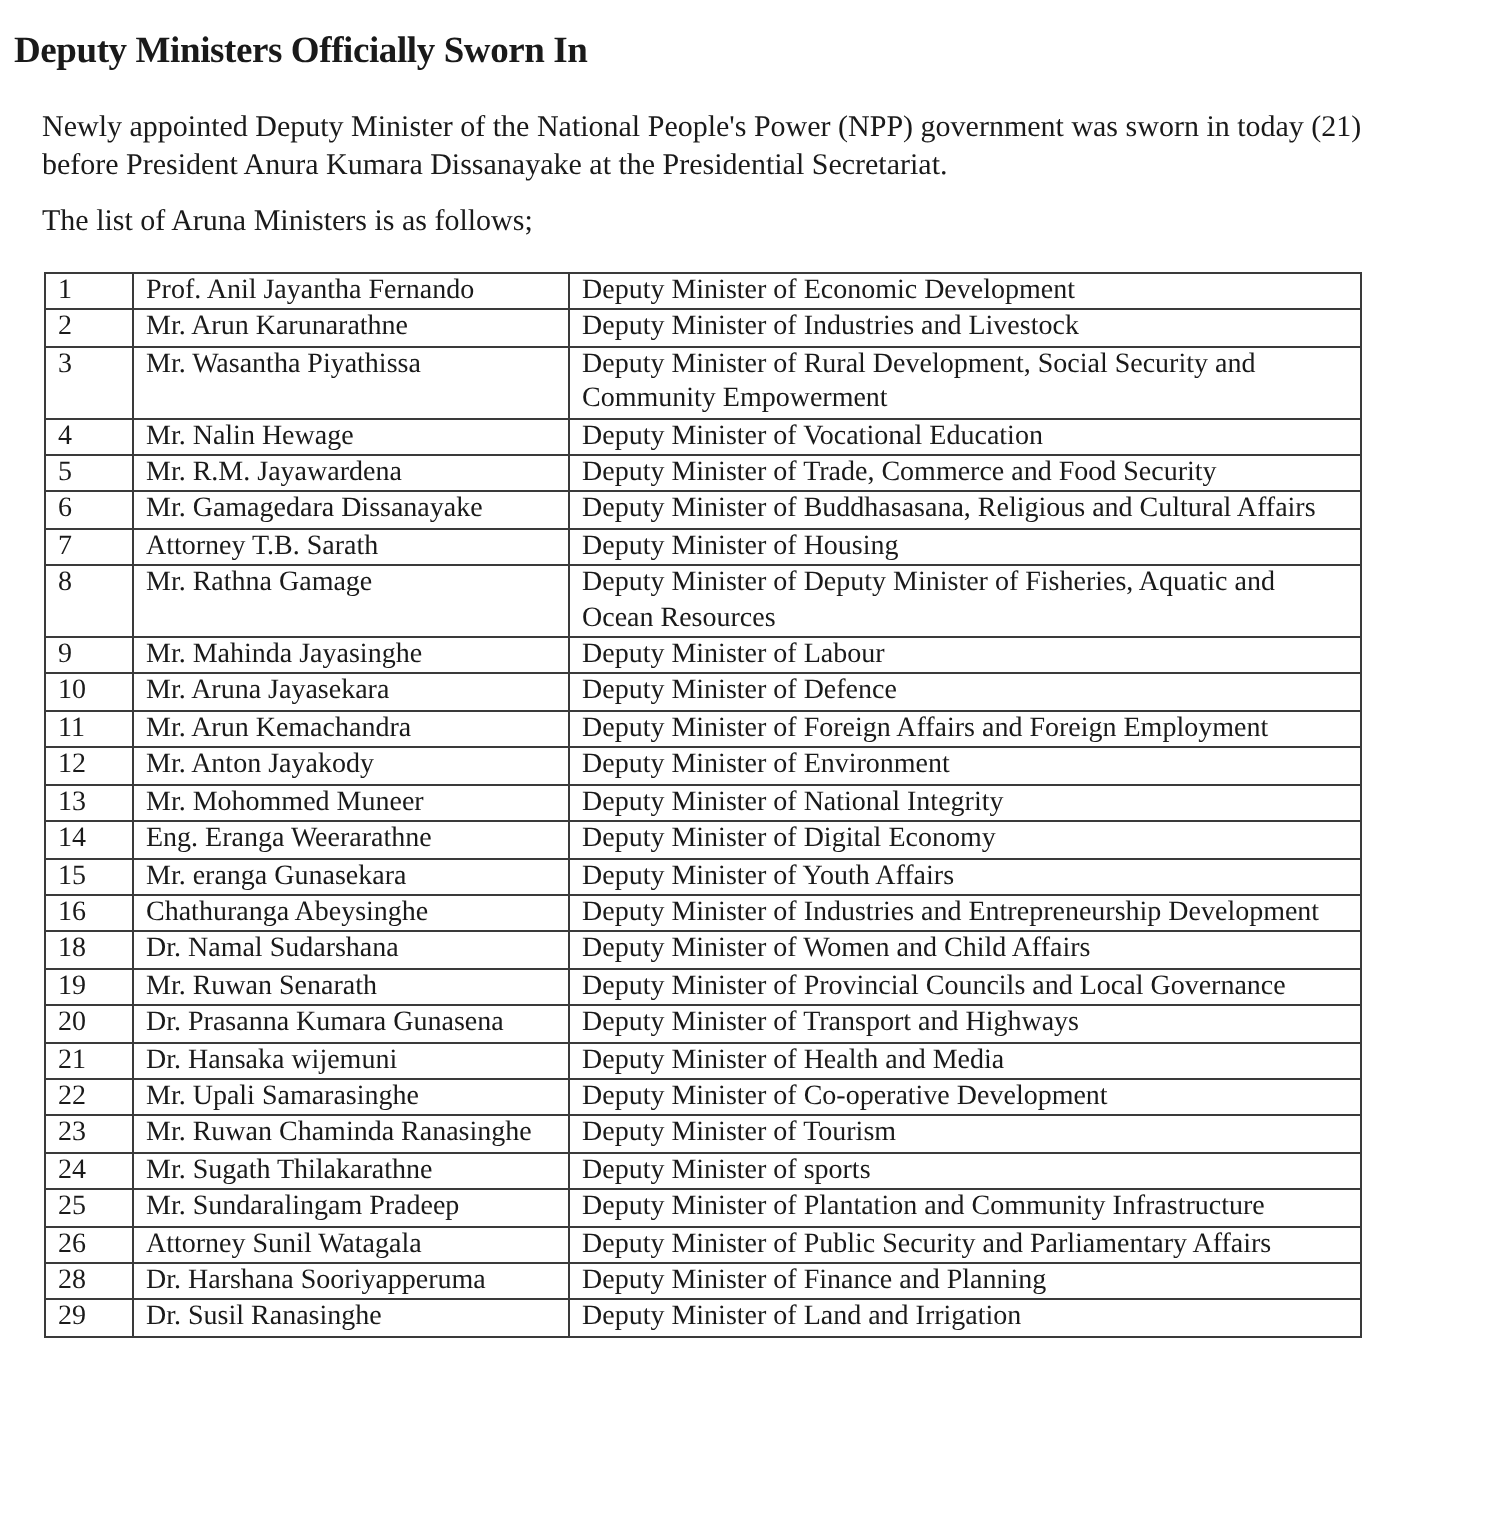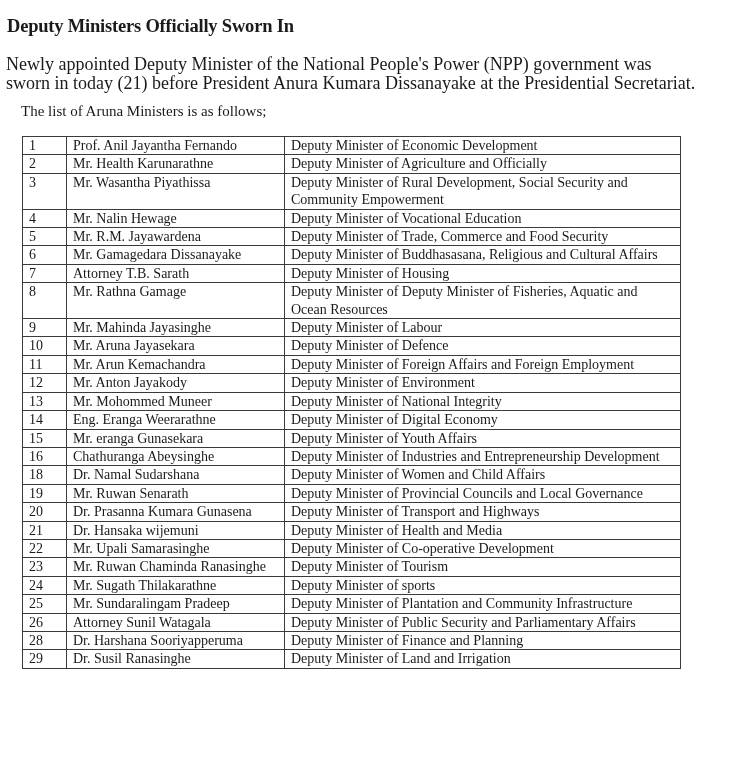--- a/index.html
+++ b/index.html
@@ -8,22 +8,22 @@
       font-family: "Liberation Serif", "DejaVu Serif", serif;
       color: #1a1a1a;
       position: relative;
     }
     .title {
       position: absolute; left: 7px; top: 16px;
       font-size: 18.5px; font-weight: bold; letter-spacing: -0.2px;
       margin: 0;
     }
     .intro {
-      position: absolute; left: 6px; top: 55px; width: 690px;
-      font-size: 18px; line-height: 19px; margin: 0;
+      position: absolute; left: 21px; top: 55px; width: 690px;
+      font-size: 15px; line-height: 19px; margin: 0;
     }
     .lead {
       position: absolute; left: 21px; top: 103px;
       font-size: 15px; margin: 0;
     }
     table.ministers {
       position: absolute; left: 22px; top: 136px;
       width: 659px;
       border-collapse: collapse;
       font-size: 14px; line-height: 17.4px;
@@ -47,22 +47,22 @@
 
 <table class="ministers">
   <tbody id="minister-rows">
       <tr>
         <td class="num">1</td>
         <td class="name">Prof. Anil Jayantha Fernando</td>
         <td class="role">Deputy Minister of Economic Development</td>
       </tr>
       <tr>
         <td class="num">2</td>
-        <td class="name">Mr. Health Karunarathne</td>
-        <td class="role">Deputy Minister of Agriculture and Officially</td>
+        <td class="name">Mr. Arun Karunarathne</td>
+        <td class="role">Deputy Minister of Industries and Livestock</td>
       </tr>
       <tr>
         <td class="num">3</td>
         <td class="name">Mr. Wasantha Piyathissa</td>
         <td class="role">Deputy Minister of Rural Development, Social Security and Community Empowerment</td>
       </tr>
       <tr>
         <td class="num">4</td>
         <td class="name">Mr. Nalin Hewage</td>
         <td class="role">Deputy Minister of Vocational Education</td>

